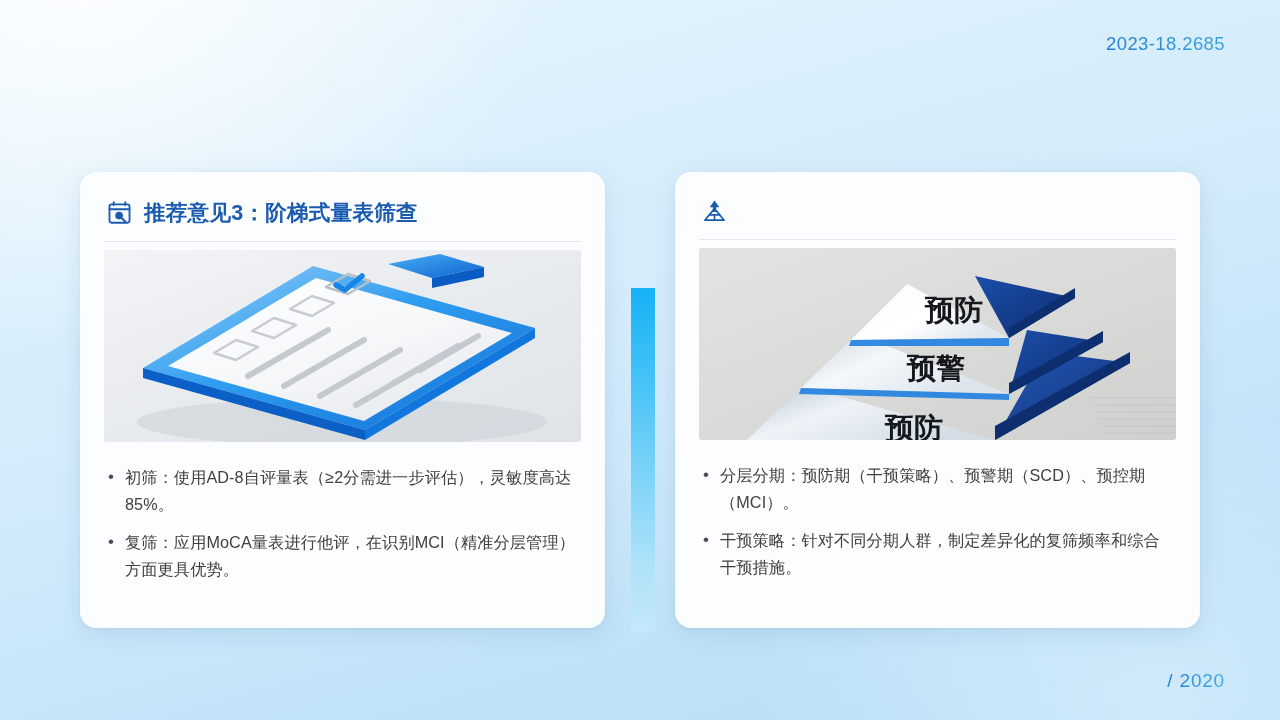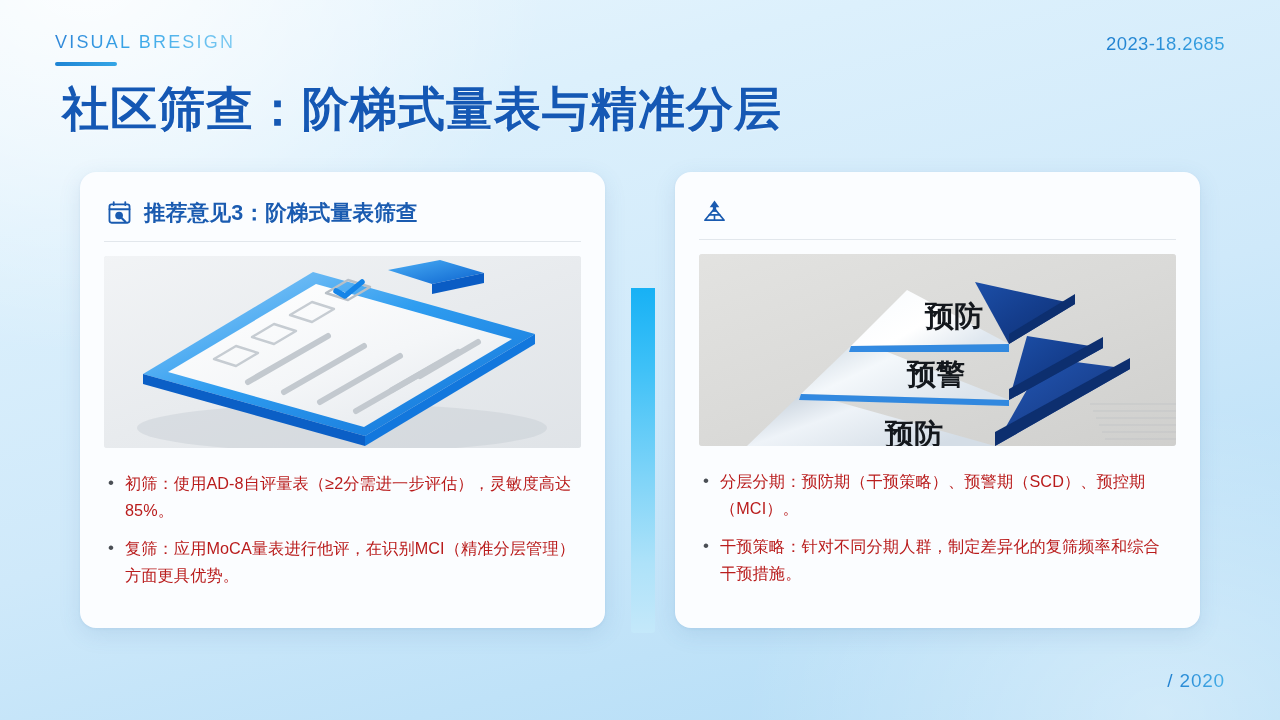--- a/index.html
+++ b/index.html
@@ -73,31 +73,31 @@
     display:flex; flex-direction:column;
     position:relative; z-index:2;
   }
 
   .card-head { display:flex; align-items:center; gap:11px; padding-left:2px; }
   .card-icon { width:27px; height:27px; flex:0 0 27px; display:block; }
   .card-title { font-size:21.5px; font-weight:700; color:#1a5bb0; letter-spacing:.3px; white-space:nowrap; }
   .card-divider { margin-top:14px; height:1px; background:#e2e7ec; width:100%; }
 
   .card-figure {
-    margin-top:14px; width:100%; height:192px;
+    margin-top:8px; width:100%; height:192px;
     border-radius:3px; overflow:hidden; position:relative;
     background:#e9ecee;
   }
   .card-figure svg { display:block; width:100%; height:100%; }
 
   .bullets { margin-top:22px; padding:0 6px 0 4px; }
   .bullet { display:flex; gap:9px; margin-bottom:11px; }
   .bullet-dot { color:#4a4f55; font-size:17px; line-height:25px; flex:0 0 8px; }
   .bullet-text {
-    font-size:16.2px; line-height:27px; color:#b91c1c; letter-spacing:.1px;
+    font-size:16.2px; line-height:27px; color:#404040; letter-spacing:.1px;
   }
 
   
   .footer-left {
     position:absolute; left:55px; bottom:28px;
     font-size:19px; letter-spacing:1.6px;
     background:linear-gradient(90deg,#2a8ad9 0%,#3fa9e6 60%,#6cc3ef 100%);
     -webkit-background-clip:text; background-clip:text; color:transparent;
     white-space:nowrap;
   }
@@ -111,28 +111,23 @@
   }
 </style>
 </head>
 <body>
 
 <div id="slide">
 
   <div class="bg-glow-tl"></div>
   <div class="bg-glow-br"></div>
 
-  <div class="brand">
-    <div class="brand-text">VISUAL BRESIGN</div>
-    <div class="brand-underline"></div>
-  </div>
 
   <div class="date-text">2023-18.2685</div>
 
-  <h1 class="slide-title">社区筛查：阶梯式量表与精准分层</h1>
 
   <div class="center-strip"></div>
 
   <div class="cards">
 
     <section class="card">
       <div class="card-head">
         <svg class="card-icon" viewBox="0 0 28 28">
           <g fill="none" stroke="#1a5bb0" stroke-width="1.9" stroke-linecap="round">
             <path d="M8 3.2v3.1M20 3.2v3.1"></path>

